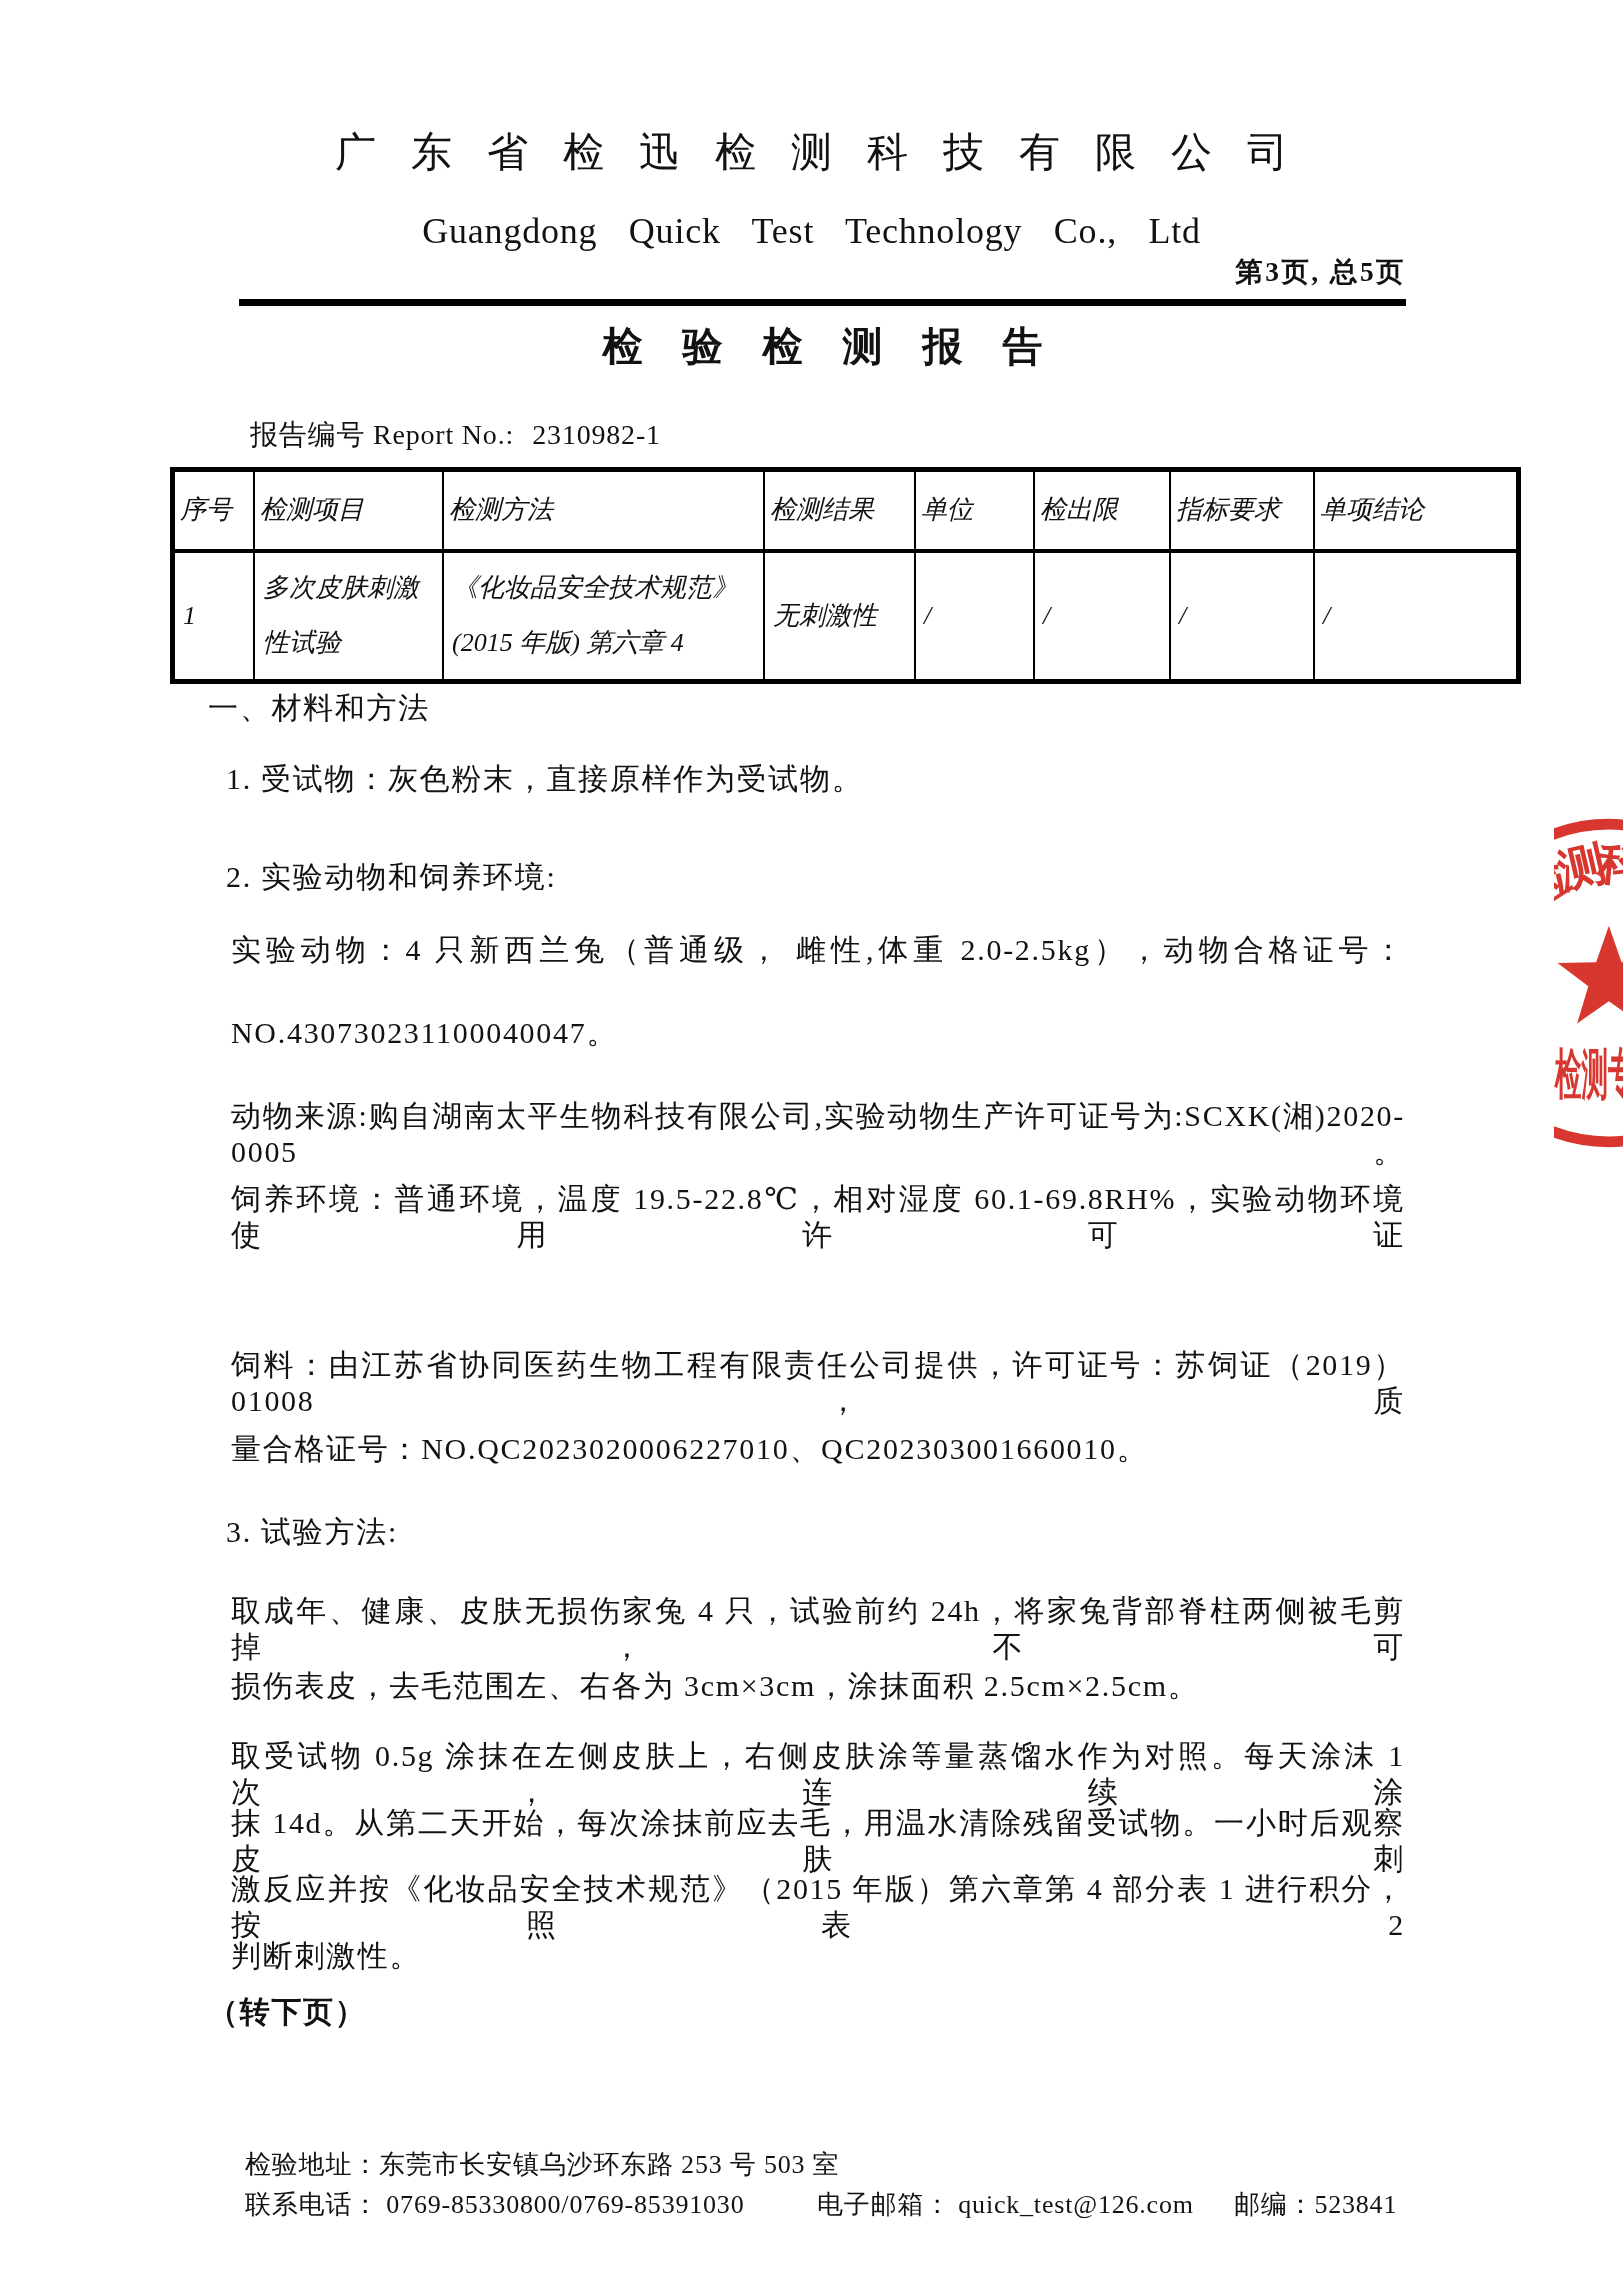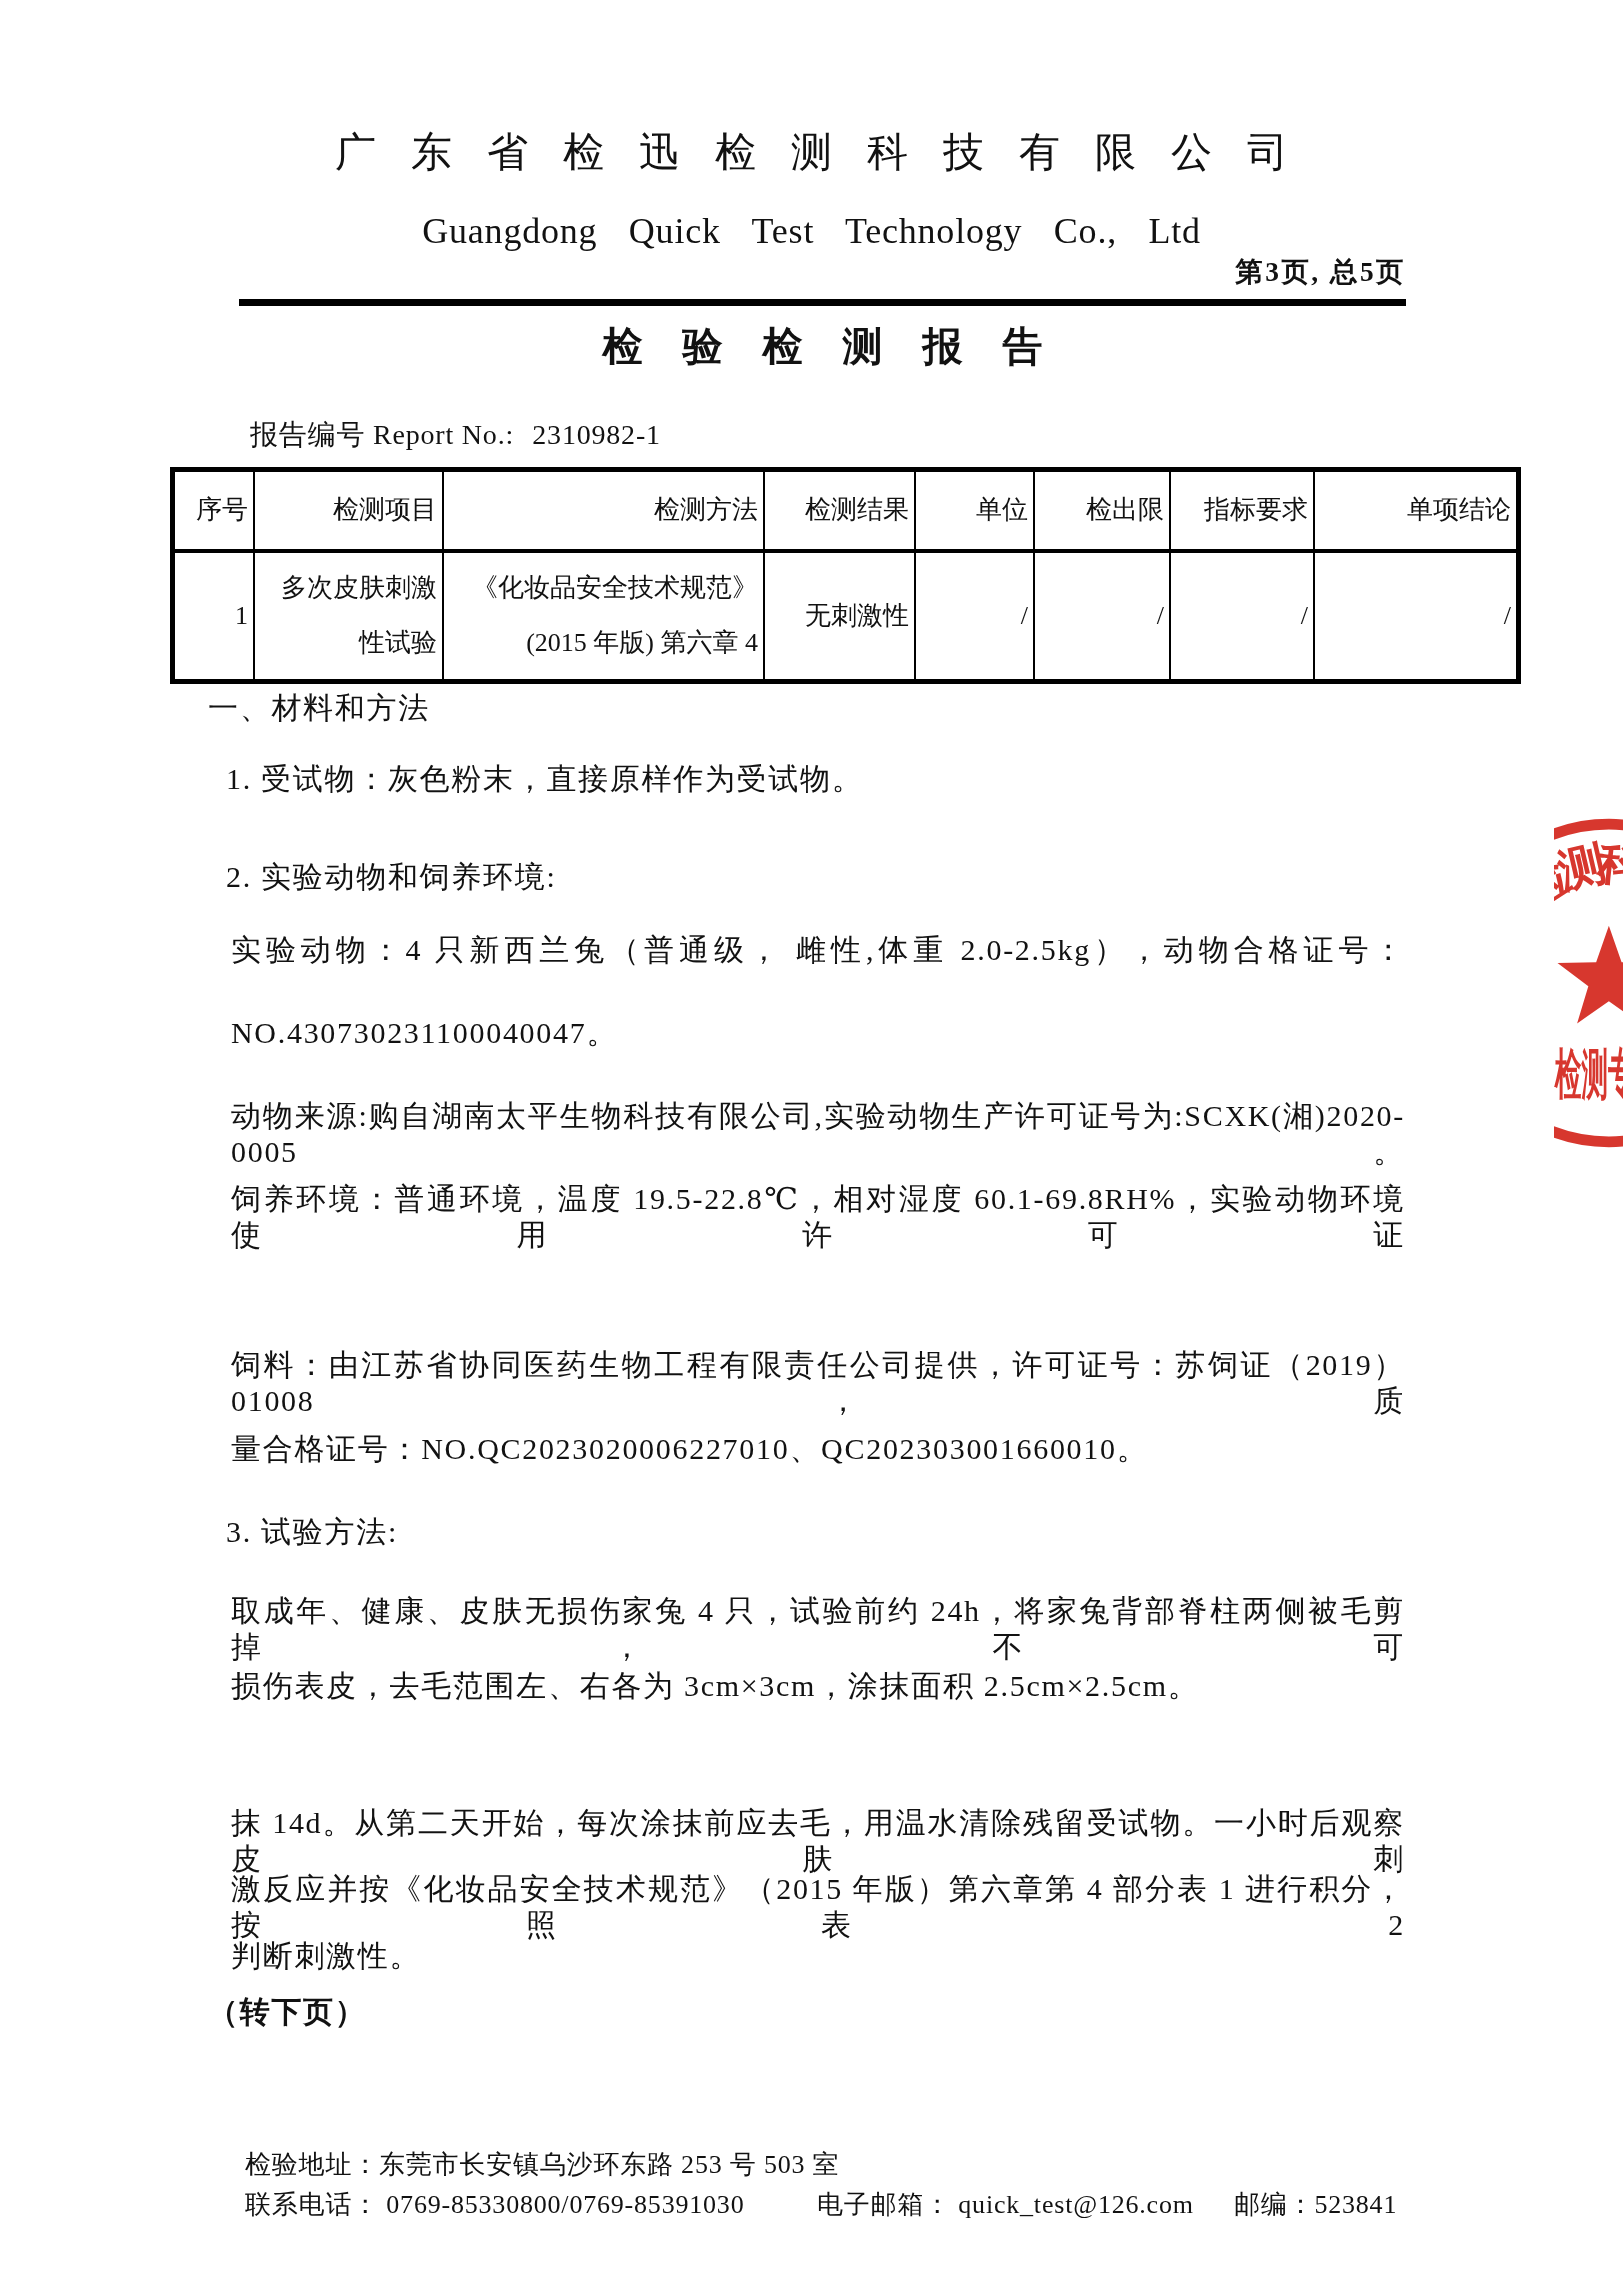--- a/index.html
+++ b/index.html
@@ -47,23 +47,24 @@
   }
   .report-no .val{padding-left:18.3px;}
   
   .rtable{
     position:absolute;top:468px;left:171px;
     border-collapse:collapse;table-layout:fixed;
     font-size:26px;
   }
   .rtable td{
     border:2.5px solid #000;
-    text-align:right;vertical-align:middle;
+    text-align:left;vertical-align:middle;
     padding:0 5px;
     line-height:1.55;
+    font-style:italic;
   }
   .rtable tr.hdr td{height:77px;border-bottom:4.2px solid #000;}
   .rtable tr.data td{height:126px;line-height:2.1;padding-left:8px;}
   .rtable{border:4.2px solid #000;outline:0.8px solid #000;}
   
   .bl{
     position:absolute;
     font-size:30px;letter-spacing:1.7px;
     white-space:nowrap;
     line-height:1.2;
@@ -153,20 +154,21 @@
   <div class="bl" style="top:847px;left:226px;margin-top:12px;">2. 实验动物和饲养环境:</div>
   <div class="bl j" style="top:932px;left:231px;">实验动物：4 只新西兰兔（普通级， 雌性,体重 2.0-2.5kg），动物合格证号：</div>
   <div class="bl" style="top:1015px;left:231px;">NO.430730231100040047。</div>
   <div class="bl j" style="top:1098px;left:231px;">动物来源:购自湖南太平生物科技有限公司,实验动物生产许可证号为:SCXK(湘)2020-0005。</div>
   <div class="bl j" style="top:1181px;left:231px;">饲养环境：普通环境，温度 19.5-22.8℃，相对湿度 60.1-69.8RH%，实验动物环境使用许可证</div>
   <div class="bl j" style="top:1347px;left:231px;">饲料：由江苏省协同医药生物工程有限责任公司提供，许可证号：苏饲证（2019）01008，质</div>
   <div class="bl" style="top:1431px;left:231px;">量合格证号：NO.QC2023020006227010、QC202303001660010。</div>
   <div class="bl" style="top:1514px;left:226px;">3. 试验方法:</div>
   <div class="bl j" style="top:1593px;left:231px;">取成年、健康、皮肤无损伤家兔 4 只，试验前约 24h，将家兔背部脊柱两侧被毛剪掉，不可</div>
   <div class="bl" style="top:1668px;left:231px;">损伤表皮，去毛范围左、右各为 3cm×3cm，涂抹面积 2.5cm×2.5cm。</div>
+  <div class="bl j" style="top:1738px;left:231px;">取受试物 0.5g 涂抹在左侧皮肤上，右侧皮肤涂等量蒸馏水作为对照。每天涂沫 1 次，连续涂</div>
   <div class="bl j" style="top:1805px;left:231px;">抹 14d。从第二天开始，每次涂抹前应去毛，用温水清除残留受试物。一小时后观察皮肤刺</div>
   <div class="bl j" style="top:1871px;left:231px;">激反应并按《化妆品安全技术规范》（2015 年版）第六章第 4 部分表 1 进行积分，按照表 2</div>
   <div class="bl" style="top:1938px;left:231px;">判断刺激性。</div>
   <div class="bl b" style="top:1994px;left:208px;">（转下页）</div>
 
   <div class="stamp-clip">
     <svg width="69" height="366" viewBox="0 0 83 440" xmlns="http://www.w3.org/2000/svg">
       <circle cx="66" cy="220" r="191" fill="none" stroke="#d5281f" stroke-width="13"></circle>
       <polygon fill="#d5281f" points="66,151 81.3,195 127.8,195.9 90.7,224 104.2,268.6 66,242 27.8,268.6 41.3,224 4.2,195.9 50.7,195"></polygon>
       <g class="stamp-text" fill="#d5281f" transform="translate(66,220)" text-anchor="middle">

